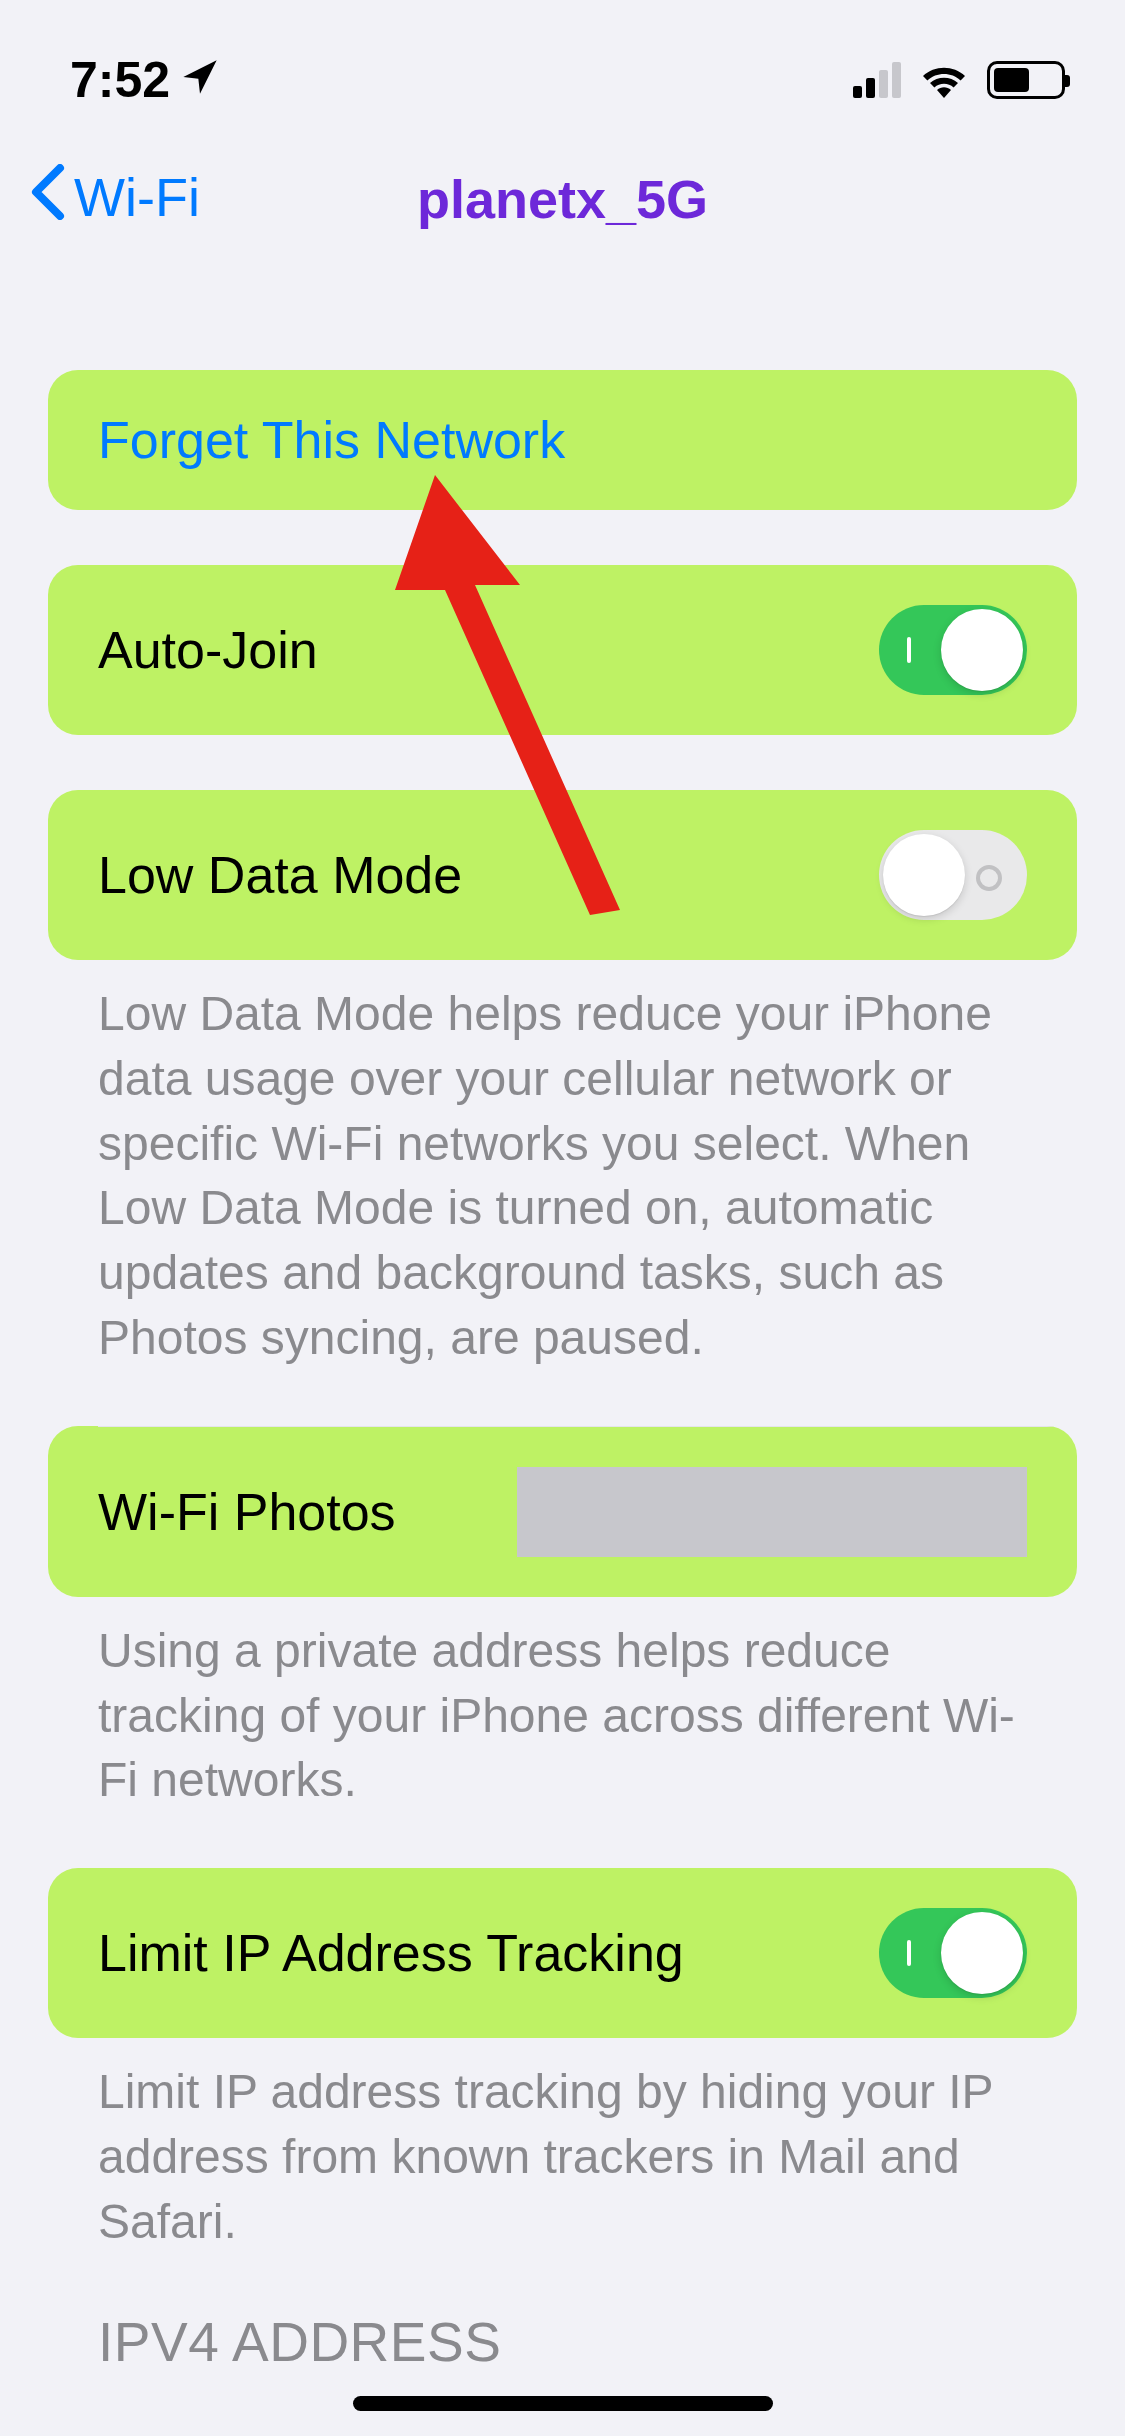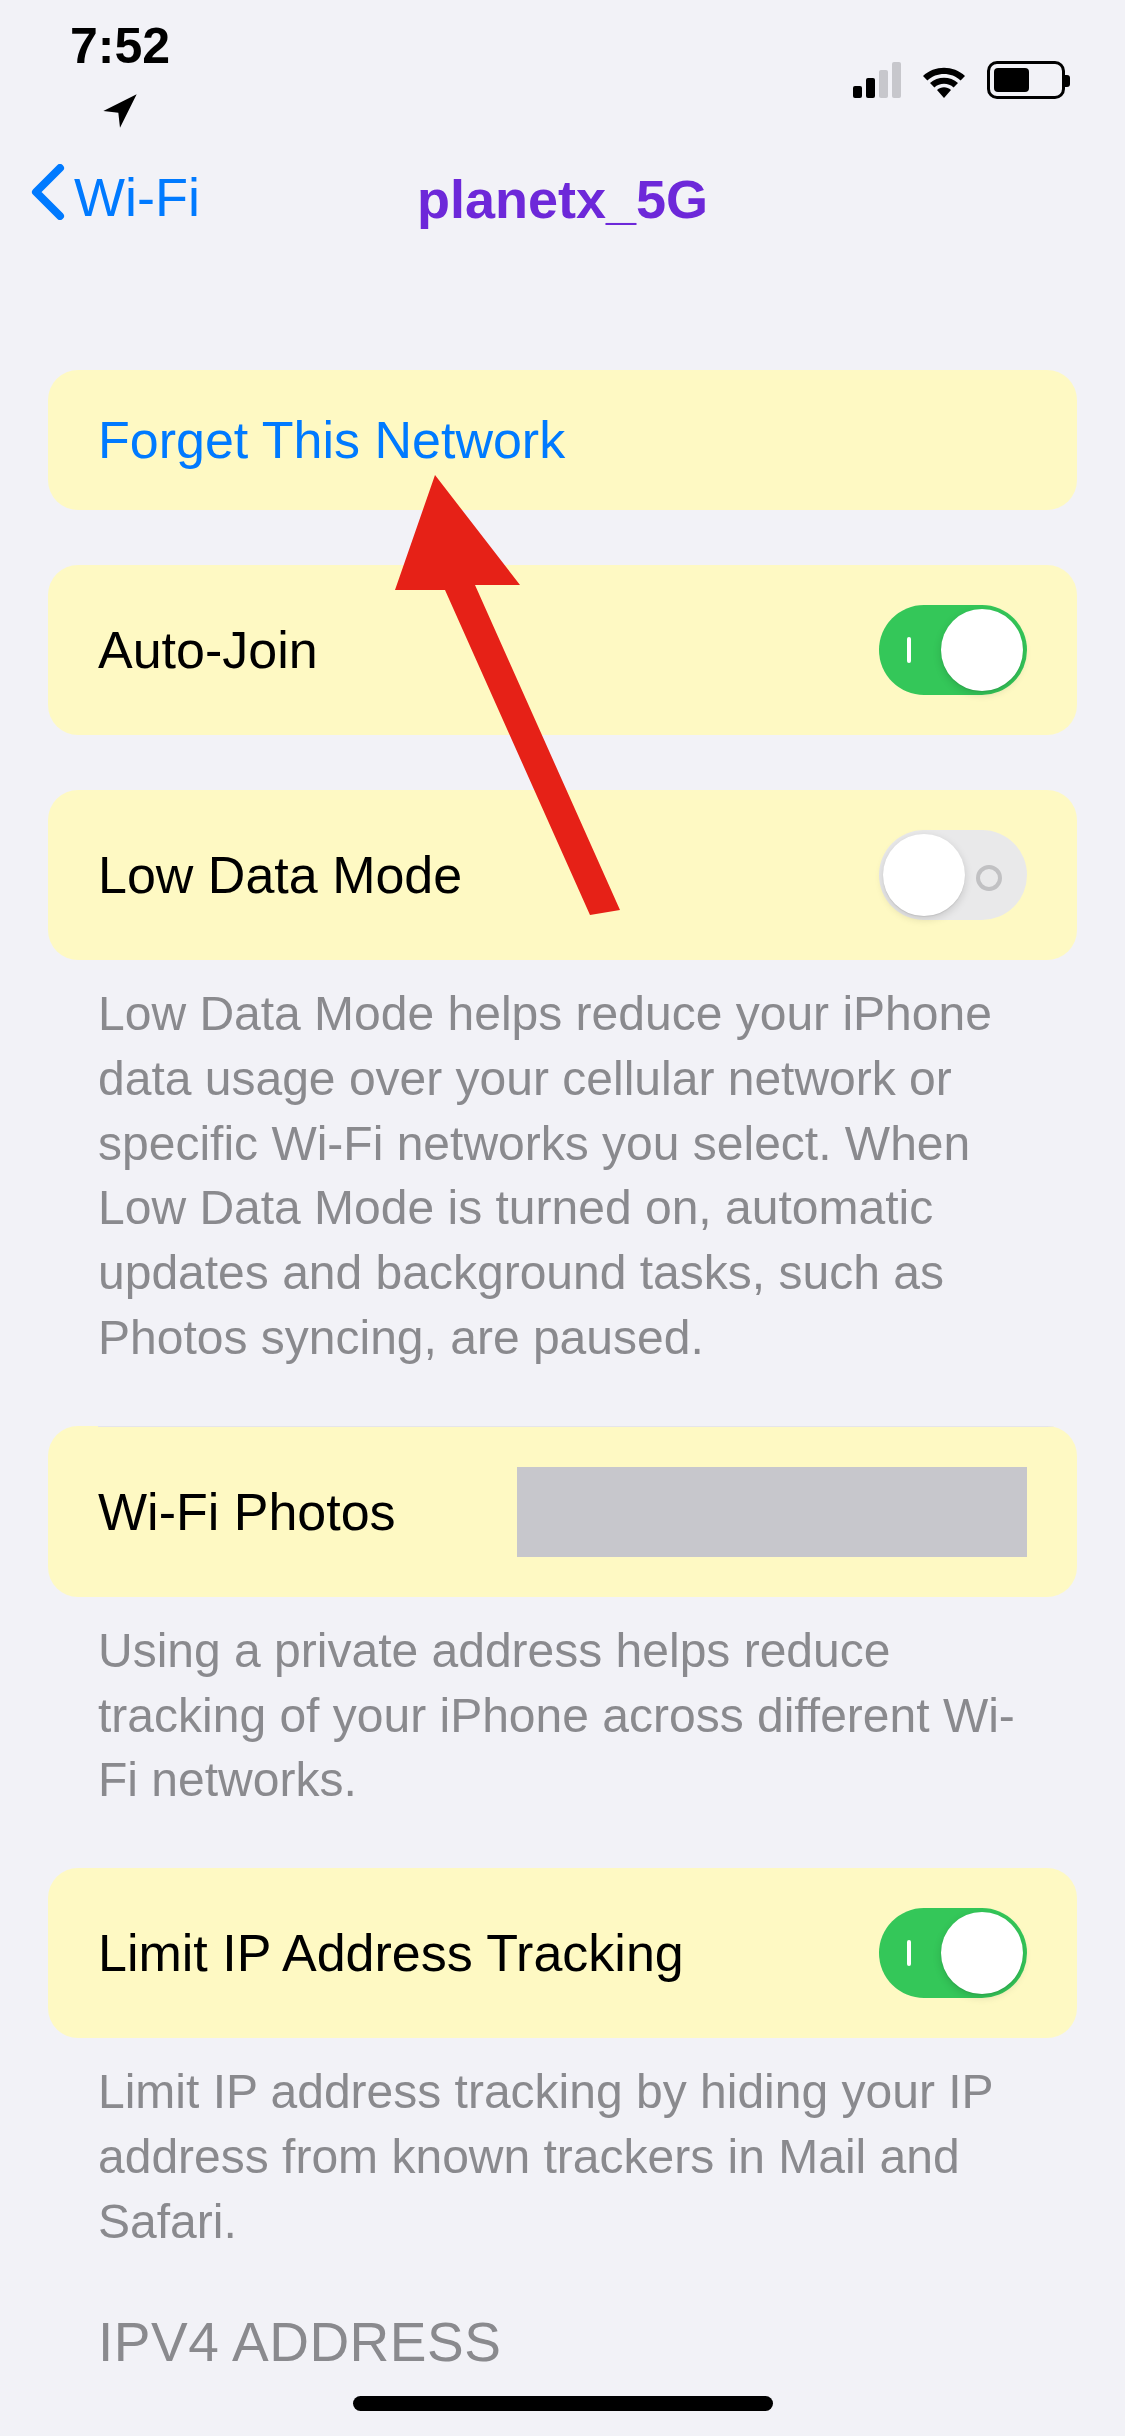--- a/index.html
+++ b/index.html
@@ -22,21 +22,20 @@
       align-items: center;
       padding: 40px 60px 10px 70px;
       height: 130px;
     }
     .status-left {
       display: flex;
       align-items: center;
       gap: 10px;
       font-size: 50px;
       font-weight: 600;
-      flex-direction: column;
     }
     .status-right {
       display: flex;
       align-items: center;
       gap: 18px;
     }
     .cellular {
       display: flex;
       align-items: flex-end;
       gap: 4px;
@@ -106,21 +105,21 @@
       color: #6d28d9;
     }
     .content {
       padding: 0 48px;
       margin-top: 110px;
     }
     .section {
       margin-bottom: 55px;
     }
     .cell-group {
-      background: #fef9c3;
+      background: #bef264;
       border-radius: 30px;
       overflow: hidden;
     }
     .cell {
       padding: 40px 50px;
       display: flex;
       align-items: center;
       justify-content: space-between;
       min-height: 140px;
     }

